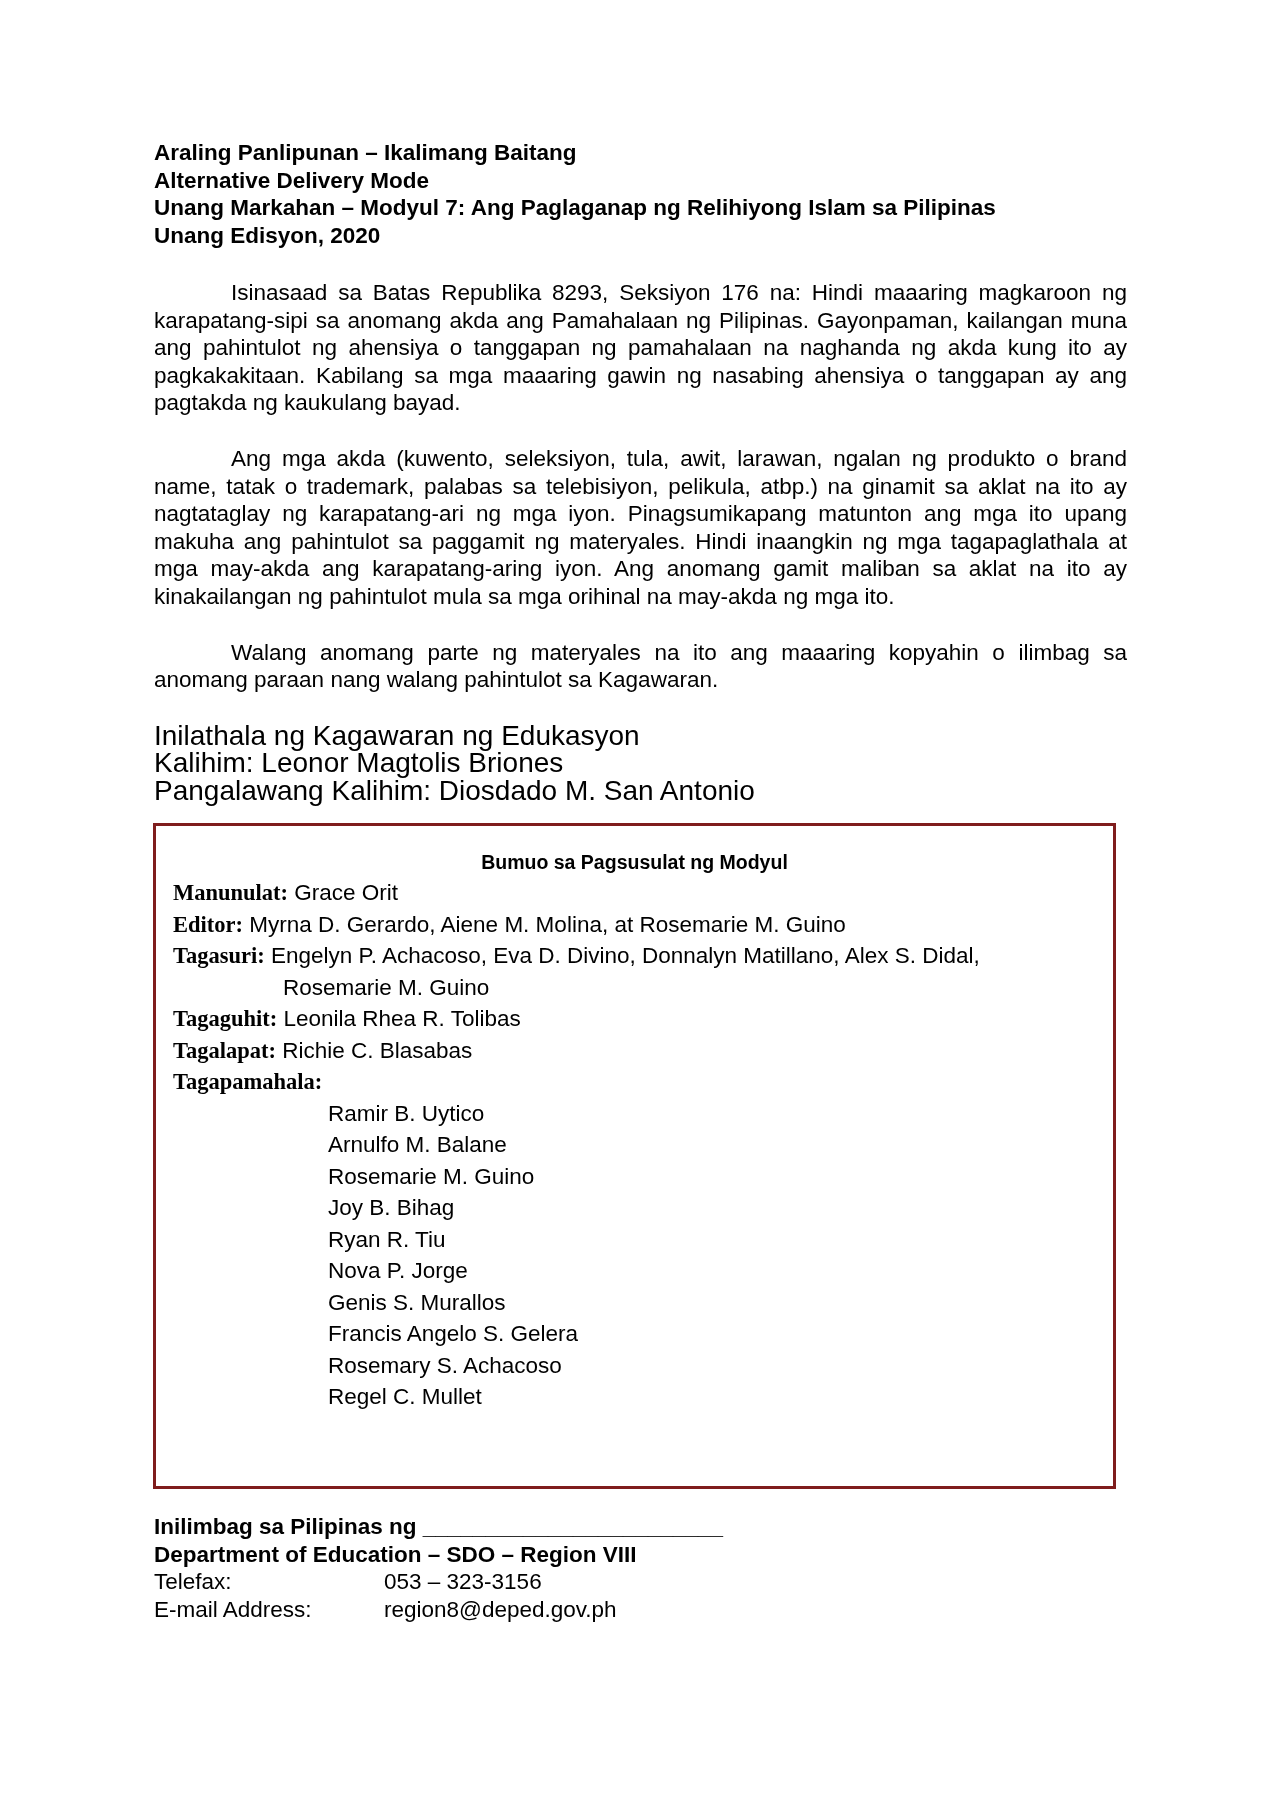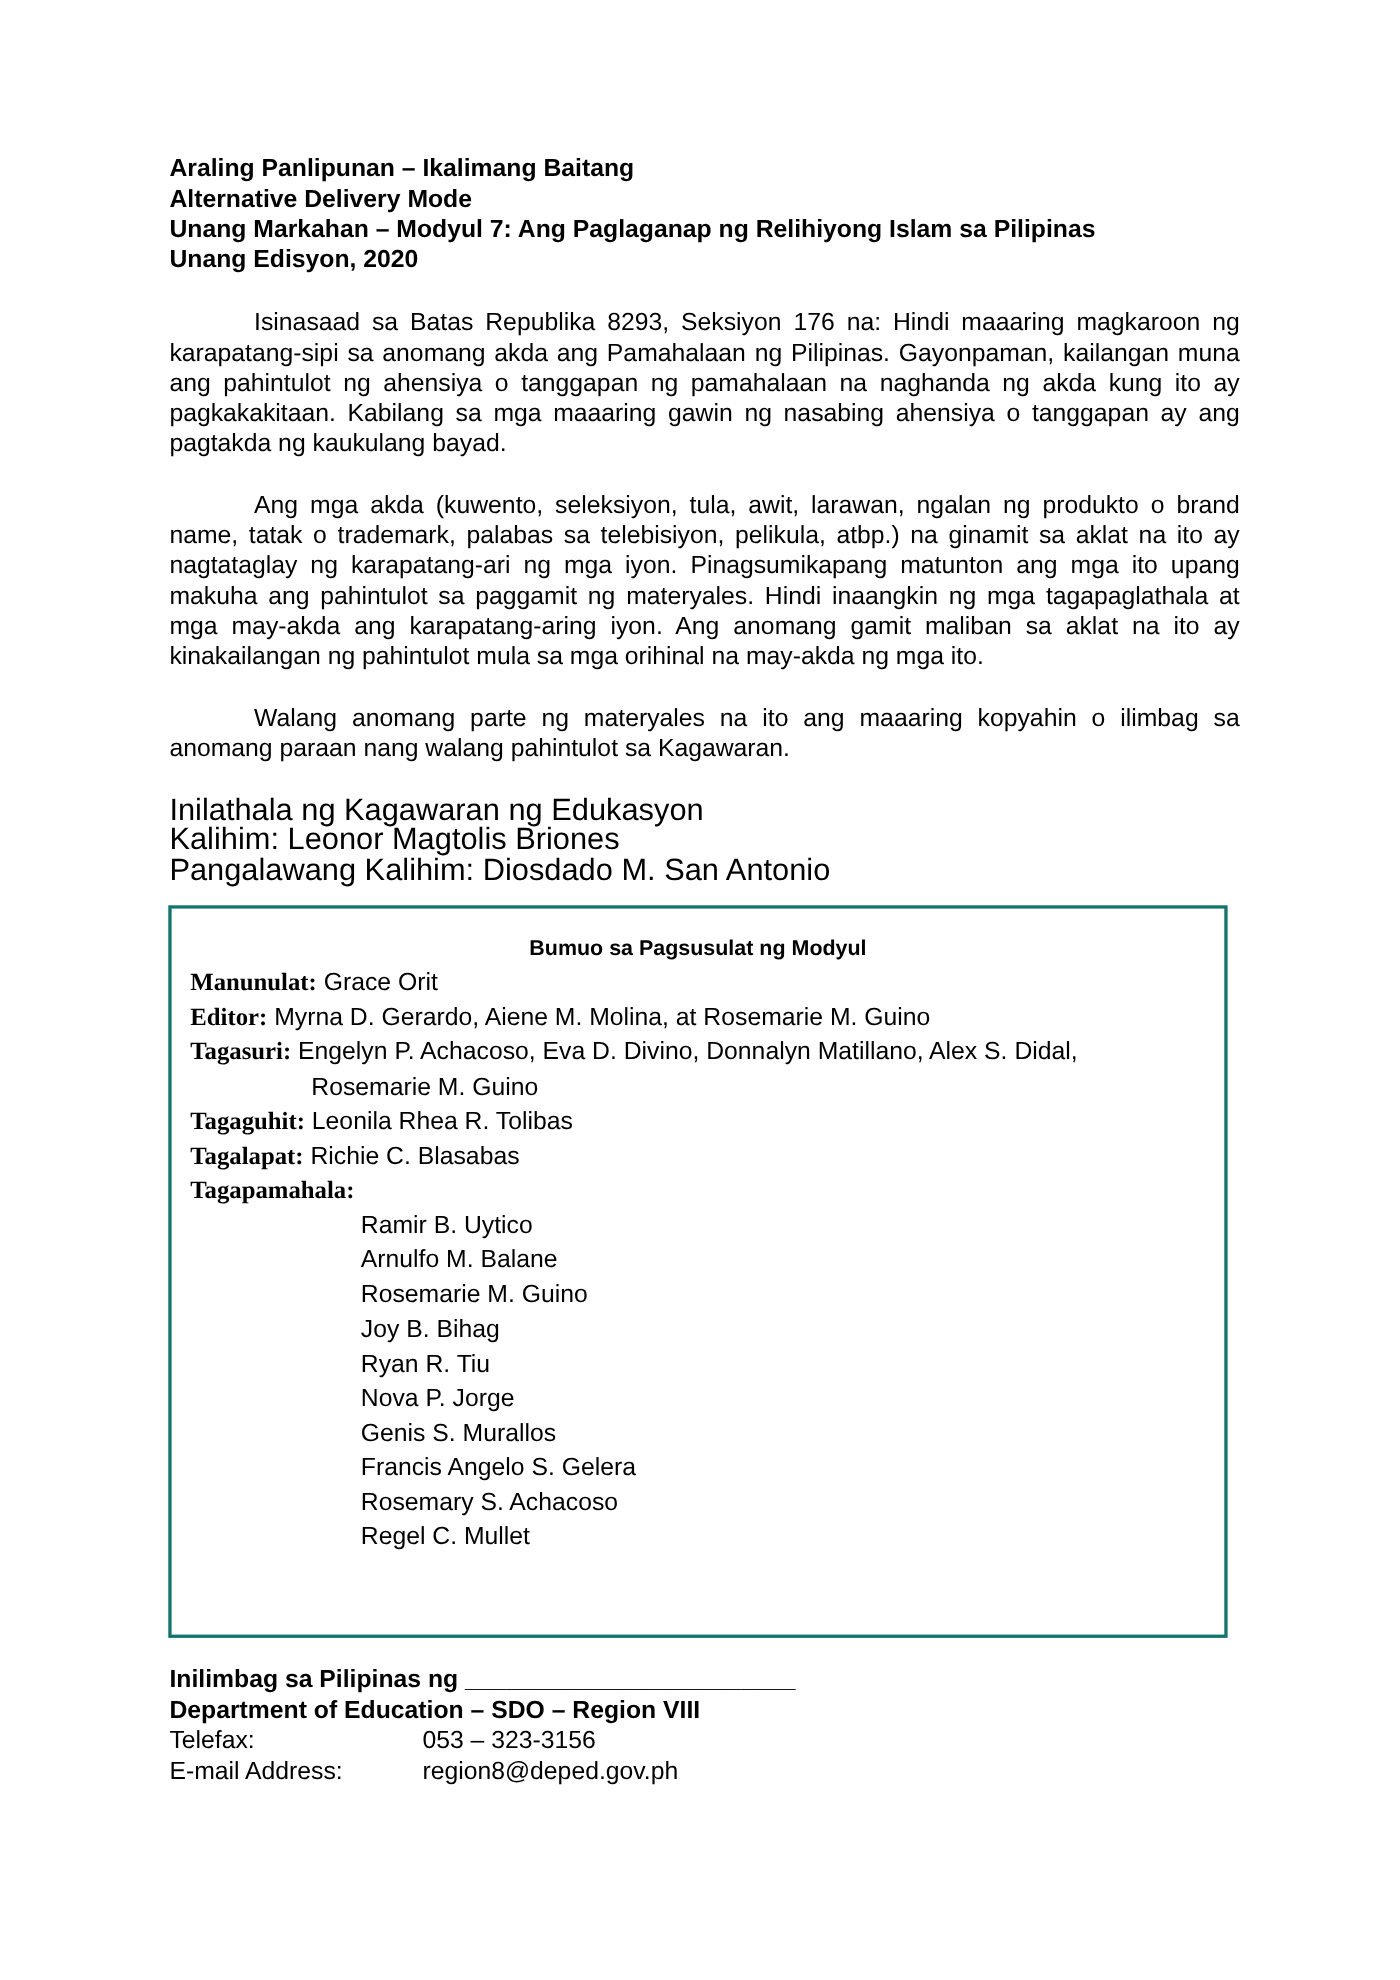--- a/index.html
+++ b/index.html
@@ -5,21 +5,21 @@
   html, body { margin:0; padding:0; background:#ffffff; }
   body { width:1273px; height:1800px; position:relative; overflow:hidden;
          font-family:"Liberation Sans", sans-serif; color:#000; }
   .page { position:absolute; left:154px; top:139px; width:973px; }
   .hdr { font-weight:bold; font-size:22.5px; line-height:27.5px; }
   .para { font-size:22.5px; line-height:27.6px; text-align:justify; margin:0; }
   .para .indent { display:inline-block; width:77px; }
   .gap { height:27px; }
   .line { font-size:28px; line-height:27.6px; }
   .box { position:absolute; left:153px; top:823px; width:957px; height:660px;
-         border:3px solid #0f766e; box-sizing:content-box; }
+         border:3px solid #7f1d1d; box-sizing:content-box; }
   .box-title { position:absolute; left:0; right:0; top:25px; text-align:center;
                font-weight:bold; font-size:19.5px; }
   .credits { position:absolute; left:17px; top:51px; right:10px; }
   .cr { font-size:22.5px; line-height:31.5px; white-space:nowrap; }
   .cr b { font-weight:bold;font-family:Liberation Serif, serif; }
   .cr.cont { padding-left:110px; }
   .mgr { font-size:22.5px; line-height:31.5px; padding-left:155px; }
   .footer { position:absolute; left:154px; top:1513px; width:900px; }
   .footer .b { font-weight:bold; font-size:22.5px; line-height:27.5px; }
   .frow { display:flex; font-size:22.5px; line-height:27.5px; }

